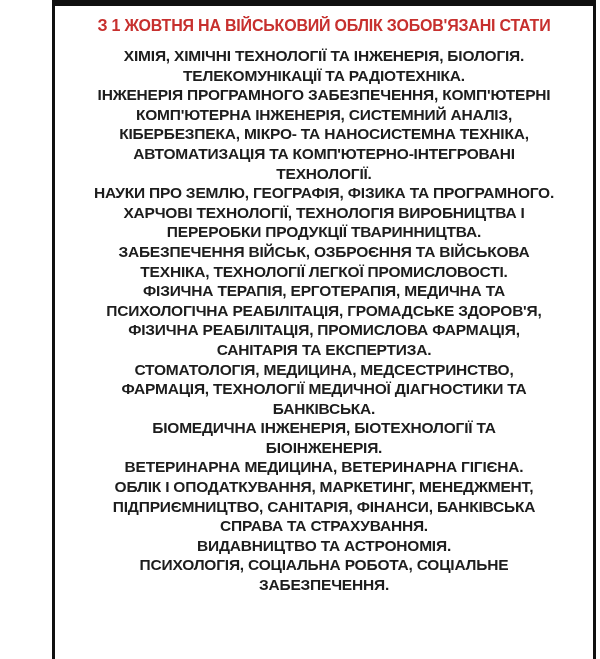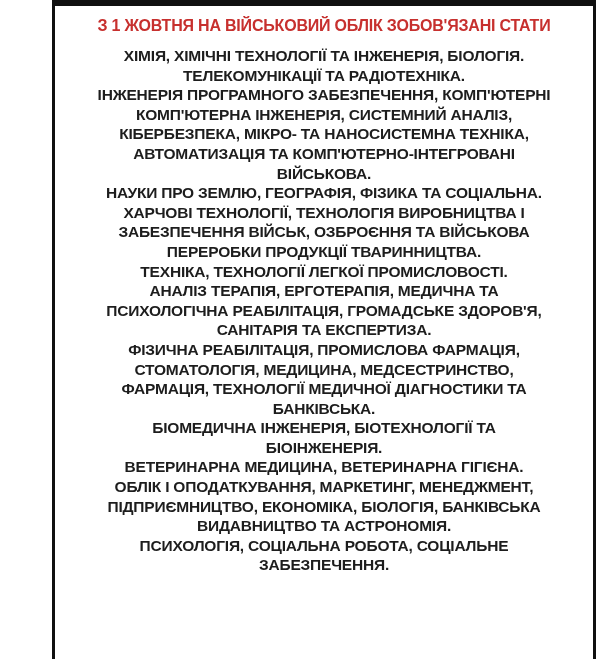--- a/index.html
+++ b/index.html
@@ -58,35 +58,36 @@
   <div class="title-block">
       <div class="line">З 1 ЖОВТНЯ НА ВІЙСЬКОВИЙ ОБЛІК ЗОБОВ'ЯЗАНІ СТАТИ</div>
     </div>
   <div class="body-block">
       <div class="line">ХІМІЯ, ХІМІЧНІ ТЕХНОЛОГІЇ ТА ІНЖЕНЕРІЯ, БІОЛОГІЯ.</div>
       <div class="line">ТЕЛЕКОМУНІКАЦІЇ ТА РАДІОТЕХНІКА.</div>
       <div class="line">ІНЖЕНЕРІЯ ПРОГРАМНОГО ЗАБЕЗПЕЧЕННЯ, КОМП'ЮТЕРНІ</div>
       <div class="line">КОМП'ЮТЕРНА ІНЖЕНЕРІЯ, СИСТЕМНИЙ АНАЛІЗ,</div>
       <div class="line">КІБЕРБЕЗПЕКА, МІКРО- ТА НАНОСИСТЕМНА ТЕХНІКА,</div>
       <div class="line">АВТОМАТИЗАЦІЯ ТА КОМП'ЮТЕРНО-ІНТЕГРОВАНІ</div>
-      <div class="line">ВІЙСЬКОВА.</div>
-      <div class="line">НАУКИ ПРО ЗЕМЛЮ, ГЕОГРАФІЯ, ФІЗИКА ТА СОЦІАЛЬНА.</div>
+      <div class="line">ТЕХНОЛОГІЇ.</div>
+      <div class="line">НАУКИ ПРО ЗЕМЛЮ, ГЕОГРАФІЯ, ФІЗИКА ТА ПРОГРАМНОГО.</div>
       <div class="line">ХАРЧОВІ ТЕХНОЛОГІЇ, ТЕХНОЛОГІЯ ВИРОБНИЦТВА І</div>
+      <div class="line">ПЕРЕРОБКИ ПРОДУКЦІЇ ТВАРИННИЦТВА.</div>
       <div class="line">ЗАБЕЗПЕЧЕННЯ ВІЙСЬК, ОЗБРОЄННЯ ТА ВІЙСЬКОВА</div>
-      <div class="line">ПЕРЕРОБКИ ПРОДУКЦІЇ ТВАРИННИЦТВА.</div>
       <div class="line">ТЕХНІКА, ТЕХНОЛОГІЇ ЛЕГКОЇ ПРОМИСЛОВОСТІ.</div>
-      <div class="line">АНАЛІЗ ТЕРАПІЯ, ЕРГОТЕРАПІЯ, МЕДИЧНА ТА</div>
+      <div class="line">ФІЗИЧНА ТЕРАПІЯ, ЕРГОТЕРАПІЯ, МЕДИЧНА ТА</div>
       <div class="line">ПСИХОЛОГІЧНА РЕАБІЛІТАЦІЯ, ГРОМАДСЬКЕ ЗДОРОВ'Я,</div>
+      <div class="line">ФІЗИЧНА РЕАБІЛІТАЦІЯ, ПРОМИСЛОВА ФАРМАЦІЯ,</div>
       <div class="line">САНІТАРІЯ ТА ЕКСПЕРТИЗА.</div>
-      <div class="line">ФІЗИЧНА РЕАБІЛІТАЦІЯ, ПРОМИСЛОВА ФАРМАЦІЯ,</div>
       <div class="line">СТОМАТОЛОГІЯ, МЕДИЦИНА, МЕДСЕСТРИНСТВО,</div>
       <div class="line">ФАРМАЦІЯ, ТЕХНОЛОГІЇ МЕДИЧНОЇ ДІАГНОСТИКИ ТА</div>
       <div class="line">БАНКІВСЬКА.</div>
       <div class="line">БІОМЕДИЧНА ІНЖЕНЕРІЯ, БІОТЕХНОЛОГІЇ ТА</div>
       <div class="line">БІОІНЖЕНЕРІЯ.</div>
       <div class="line">ВЕТЕРИНАРНА МЕДИЦИНА, ВЕТЕРИНАРНА ГІГІЄНА.</div>
       <div class="line">ОБЛІК І ОПОДАТКУВАННЯ, МАРКЕТИНГ, МЕНЕДЖМЕНТ,</div>
-      <div class="line">ПІДПРИЄМНИЦТВО, ЕКОНОМІКА, БІОЛОГІЯ, БАНКІВСЬКА</div>
+      <div class="line">ПІДПРИЄМНИЦТВО, САНІТАРІЯ, ФІНАНСИ, БАНКІВСЬКА</div>
+      <div class="line">СПРАВА ТА СТРАХУВАННЯ.</div>
       <div class="line">ВИДАВНИЦТВО ТА АСТРОНОМІЯ.</div>
       <div class="line">ПСИХОЛОГІЯ, СОЦІАЛЬНА РОБОТА, СОЦІАЛЬНЕ</div>
       <div class="line">ЗАБЕЗПЕЧЕННЯ.</div>
     </div>
 </div>
 
 </body></html>

